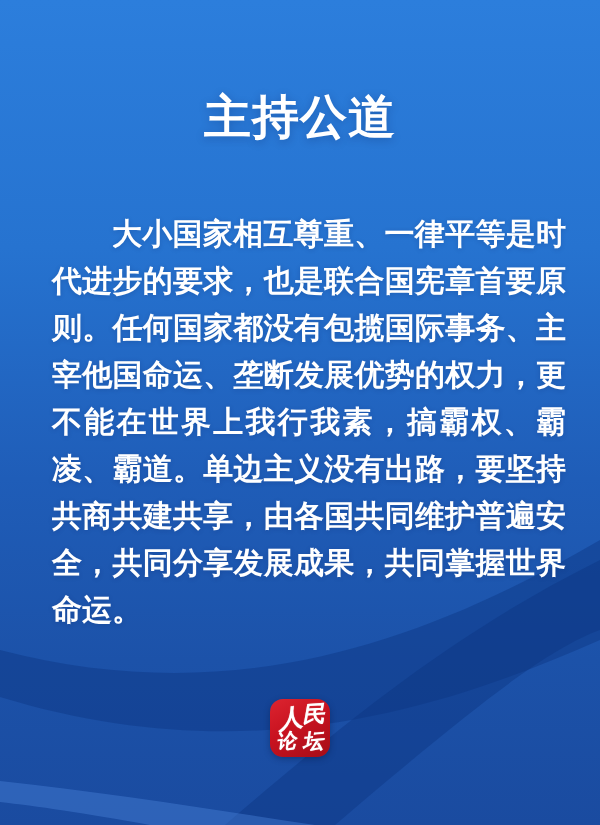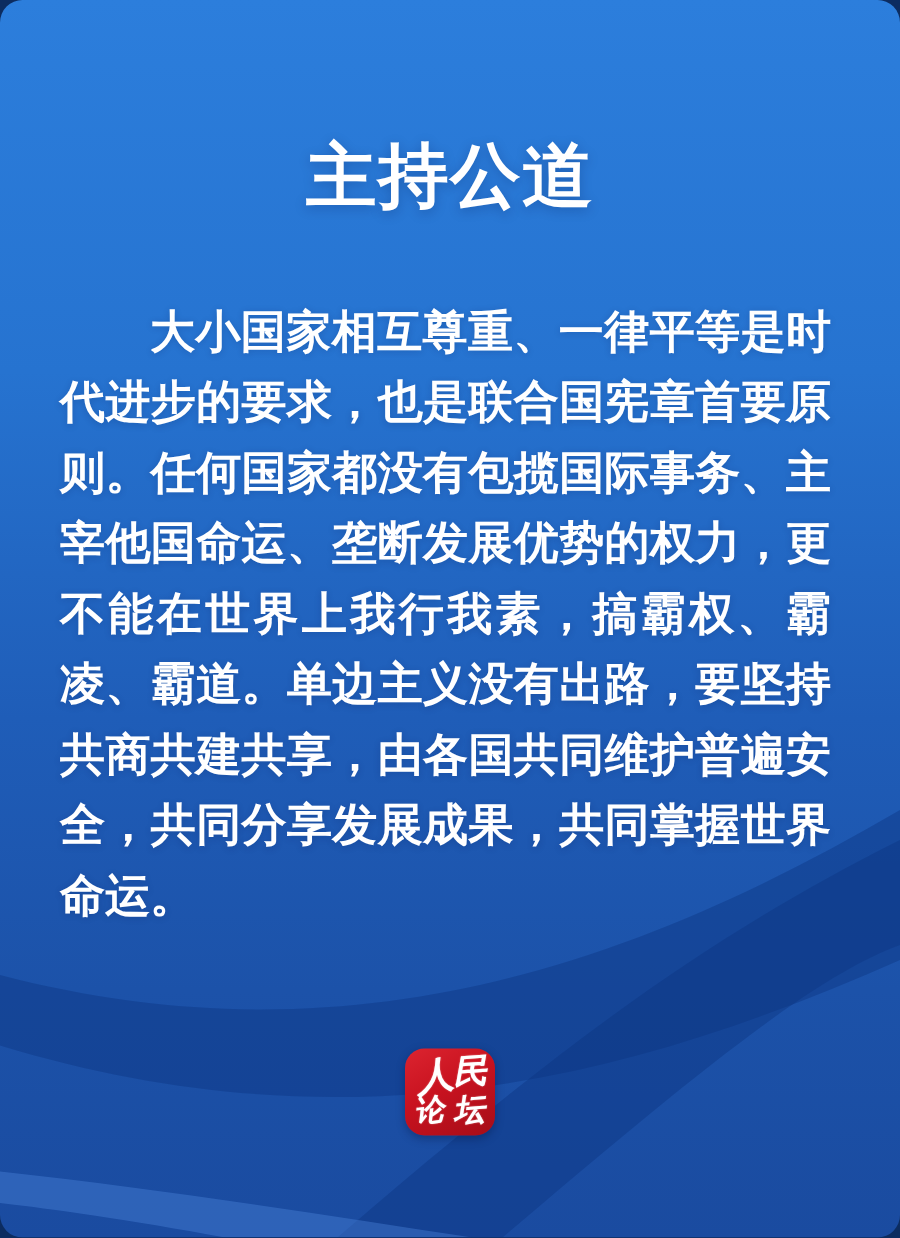--- a/index.html
+++ b/index.html
@@ -10,21 +10,20 @@
     width: 600px;
     height: 825px;
     overflow: hidden;
     background: linear-gradient(180deg,
       var(--bg-top, #2c7edc) 0%,
       var(--bg-upper, #2673d0) 30%,
       var(--bg-mid, #1f5db8) 58%,
       var(--bg-low, #1c52a9) 80%,
       var(--bg-bottom, #1a4ba0) 100%);
     font-family: "Liberation Sans", "DejaVu Sans", sans-serif;
-    border-radius: 15px;
   }
 
   .ribbons {
     position: absolute;
     left: 0;
     bottom: 0;
     width: 600px;
     height: 300px;
     display: block;
   }
@@ -41,21 +40,21 @@
     letter-spacing: 1px;
     color: var(--text, #ffffff);
     text-shadow: 0 2px 8px rgba(0, 25, 80, 0.25);
   }
 
   .body-text {
     position: absolute;
     top: 198px;
     left: 40px;
     width: 514px;
-    margin: 0;
+    margin: 12px;
     font-size: 30px;
     line-height: 47px;
     font-weight: 700;
     color: var(--text, #ffffff);
     text-align: justify;
     text-justify: inter-character;
     text-indent: 2em;
     text-shadow: 0 1px 5px rgba(0, 25, 80, 0.2);
   }
 

